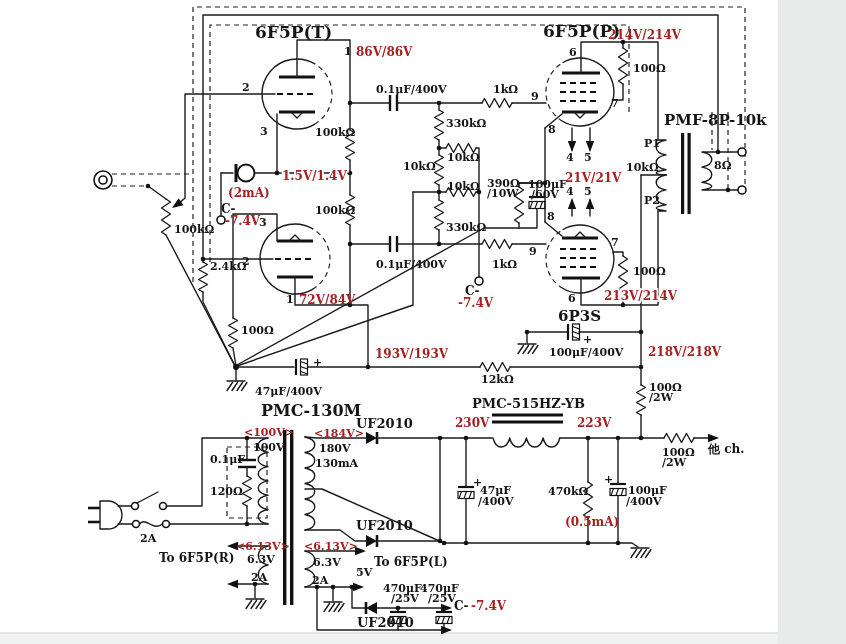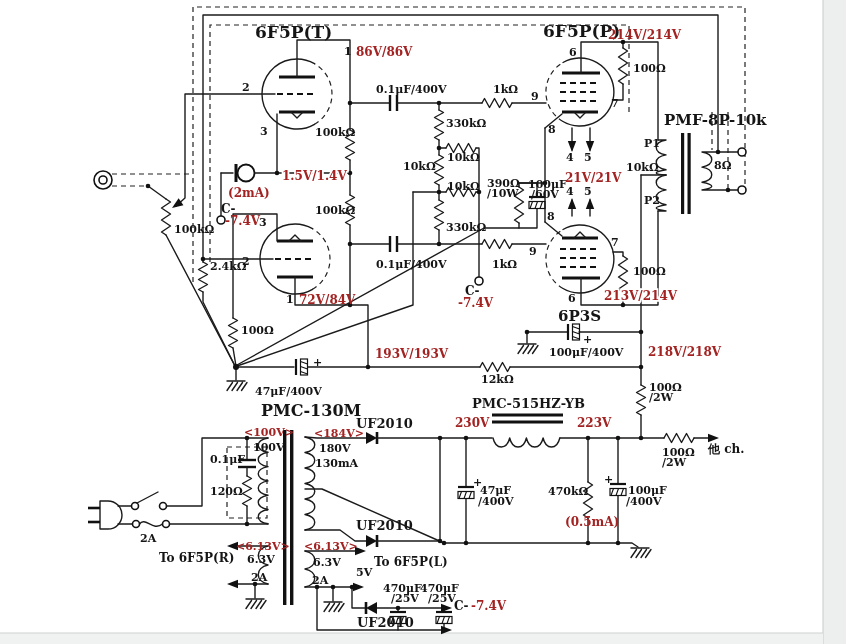--- a/index.html
+++ b/index.html
@@ -1,16 +1,16 @@
 <!DOCTYPE html>
 <html><head>
 <meta charset="utf-8">
 <style>
   html,body{margin:0;padding:0;background:#e9ebeb;}
-  #stage{position:relative;width:846px;height:644px;background:#ffffff;overflow:hidden;text-align:right;}
+  #stage{position:relative;width:778px;height:644px;background:#ffffff;overflow:hidden;text-align:right;}
   svg{position:absolute;left:0;top:0;}
   svg text{font-family:"DejaVu Serif","Liberation Serif",serif;font-weight:bold;fill:#151515;}
   svg text.red{fill:#a32323;}
   svg text.bgl{paint-order:stroke;stroke:#ffffff;stroke-width:3.5px;}
   .wire{stroke:#1b1b1b;stroke-width:1.4;fill:none;stroke-linecap:round;stroke-linejoin:round;}
   .thick{stroke:#111;stroke-width:3;fill:none;}
   .dash{stroke:#222;stroke-width:1.2;fill:none;stroke-dasharray:5,4;}
   .griddash{stroke:#111;stroke-width:2.2;fill:none;stroke-dasharray:6,4;}
   .dot{fill:#111;}
   .opencirc{fill:#fff;stroke:#111;stroke-width:1.6;}

